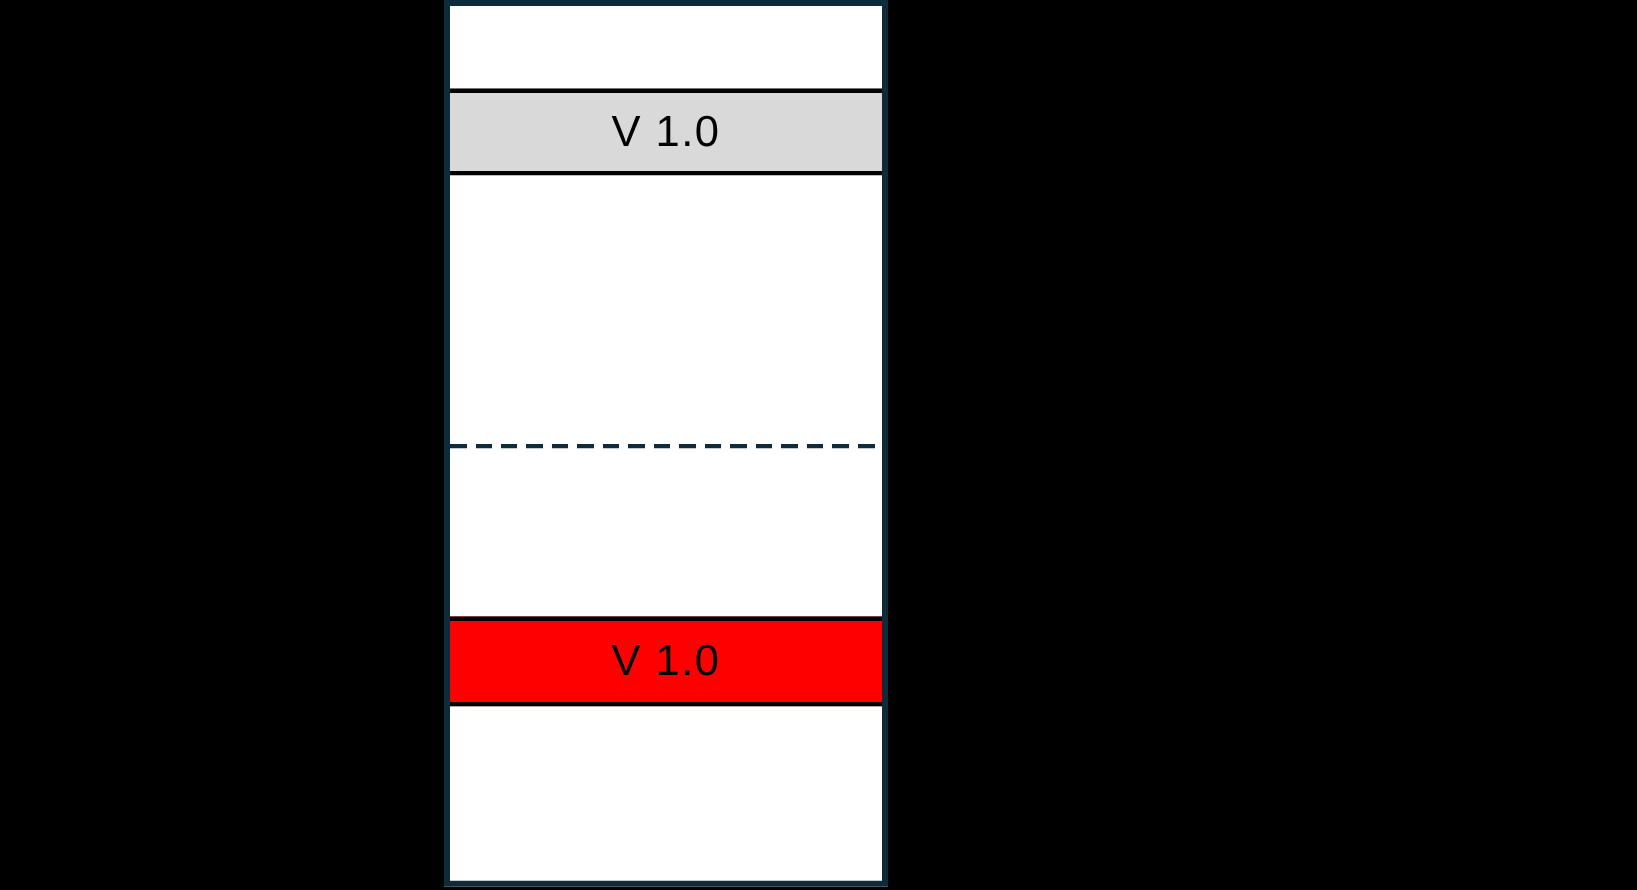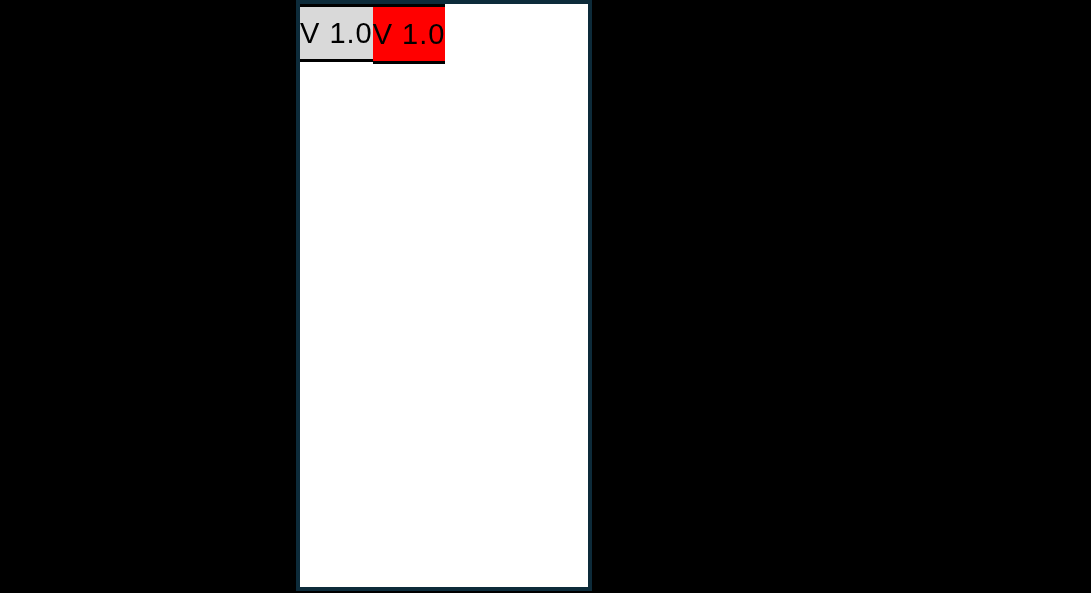--- a/index.html
+++ b/index.html
@@ -20,21 +20,21 @@
   .version-column {
     position: absolute;
     left: 296px;
     top: 0;
     width: 296px;
     height: 591px;
     box-sizing: border-box;
     border: 4px solid #0d2b3a;
     background: #ffffff;
     display: flex;
-    flex-direction: row;
+    flex-direction: column;
   }
   .seg {
     flex: 0 0 auto;
     background: #ffffff;
   }
   .seg-top-blank    { height: 55px; }
   .seg-upper-blank  { height: 179px; }
   .seg-middle-blank { height: 112px; }
   .seg-bottom-blank { height: 116px; }
   .band {

